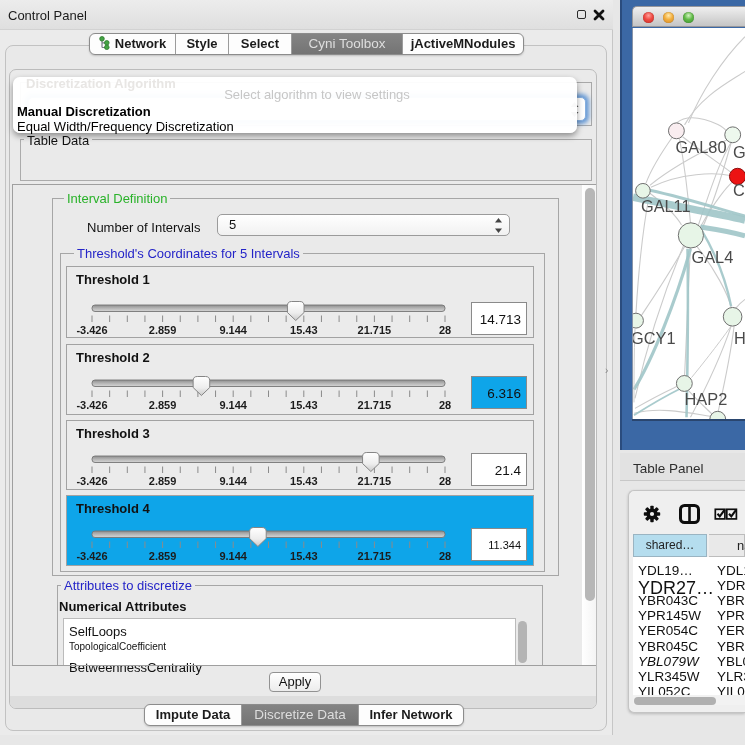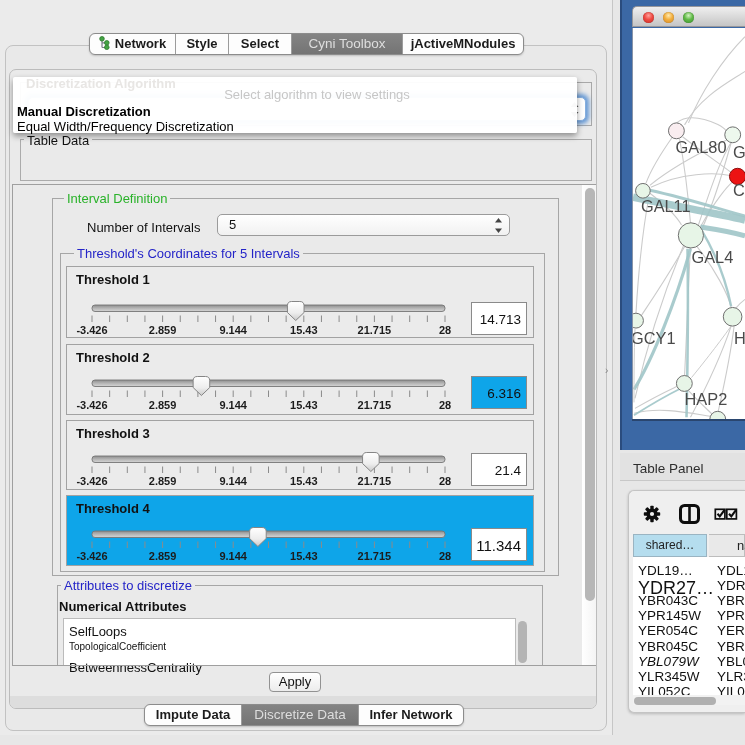--- a/index.html
+++ b/index.html
@@ -1,18 +1,25 @@
 <!DOCTYPE html>
 <html><head><meta charset="utf-8"><style>
 html,body{margin:0;padding:0;}
 body{width:745px;height:745px;position:relative;background:#e7e7e7;font-family:"Liberation Sans",sans-serif;overflow:hidden;}
 *{box-sizing:border-box;}
 .seg{display:inline-block;height:100%;line-height:20px;font-size:13px;font-weight:bold;color:#1b1b1b;text-align:center;vertical-align:top;}
 </style></head><body>
 <div style="position:absolute;left:0;top:0;width:613px;height:735px;background:#ebebeb;border-right:1px solid #c6c6c6;">
+<div style="position:absolute;left:0;top:0;width:613px;height:30px;background:linear-gradient(#ececec,#dfdfdf);border-bottom:1px solid #d2d2d2;">
+      <div style="position:absolute;left:8px;top:8px;font-size:13px;color:#1a1a1a;">Control Panel</div>
+      <div style="position:absolute;left:577px;top:10px;width:9px;height:9px;border:1.6px solid #2b2b2b;border-radius:2px;"></div>
+      <svg style="position:absolute;left:593px;top:9px;" width="12" height="12" xmlns="http://www.w3.org/2000/svg">
+        <path d="M2,2 L10,10 M10,2 L2,10" stroke="#111" stroke-width="2.8" stroke-linecap="round"></path>
+      </svg>
+    </div>
 <div style="position:absolute;left:5px;top:45px;width:602px;height:686px;border:1px solid #c2c2c2;border-radius:8px;background:#e9e9e9;"></div>
 <div style="position:absolute;left:9px;top:69px;width:588px;height:640px;border:1px solid #bcbcbc;border-radius:7px;background:#eaeaea;overflow:hidden;">
       <div style="position:absolute;left:0;bottom:0;width:100%;height:12px;background:#dddddd;"></div>
     </div>
 <div style="position:absolute;left:89px;top:33px;width:435px;height:22px;border:1px solid #8c8c8c;border-radius:6px;background:#fdfdfd;overflow:hidden;box-shadow:0 1px 2px rgba(0,0,0,0.18);white-space:nowrap;font-size:0;">
 <span class="seg" style="width:86px;border-right:1px solid #9c9c9c;"><svg width="12" height="14" viewBox="0 0 12 14" style="vertical-align:-2px;margin-right:4px;" xmlns="http://www.w3.org/2000/svg">
           <path d="M3,3 V11.5 M3,6.8 H7.5 M3,11.5 H7.5" stroke="#7a7a88" stroke-width="1.2" fill="none"></path>
           <circle cx="3" cy="2.8" r="2.3" fill="#44a344" stroke="#2c7a2c" stroke-width="0.8"></circle>
           <circle cx="7.8" cy="6.8" r="2.3" fill="#44a344" stroke="#2c7a2c" stroke-width="0.8"></circle>
           <circle cx="7.8" cy="11.3" r="2.3" fill="#44a344" stroke="#2c7a2c" stroke-width="0.8"></circle>
@@ -145,40 +152,40 @@
 <rect x="25" y="35.0" width="353" height="6.5" rx="3" fill="url(#gr495)" stroke="#757575" stroke-width="0.9"></rect>
 <path d="M25.00,45.5V52.0M42.65,45.5V52.0M60.30,45.5V52.0M77.95,45.5V52.0M95.60,45.5V52.0M113.25,45.5V52.0M130.90,45.5V52.0M148.55,45.5V52.0M166.20,45.5V52.0M183.85,45.5V52.0M201.50,45.5V52.0M219.15,45.5V52.0M236.80,45.5V52.0M254.45,45.5V52.0M272.10,45.5V52.0M289.75,45.5V52.0M307.40,45.5V52.0M325.05,45.5V52.0M342.70,45.5V52.0M360.35,45.5V52.0M378.00,45.5V52.0" stroke="#8b8b8b" stroke-width="1"></path>
 <text x="25.0" y="63.5" text-anchor="middle" font-size="11" font-weight="bold" fill="#1c1c1c">-3.426</text>
         <text x="95.6" y="63.5" text-anchor="middle" font-size="11" font-weight="bold" fill="#1c1c1c">2.859</text>
         <text x="166.2" y="63.5" text-anchor="middle" font-size="11" font-weight="bold" fill="#1c1c1c">9.144</text>
         <text x="236.8" y="63.5" text-anchor="middle" font-size="11" font-weight="bold" fill="#1c1c1c">15.43</text>
         <text x="307.4" y="63.5" text-anchor="middle" font-size="11" font-weight="bold" fill="#1c1c1c">21.715</text>
         <text x="378.0" y="63.5" text-anchor="middle" font-size="11" font-weight="bold" fill="#1c1c1c">28</text>
 <path d="M182.61,42.5 L182.61,35.7 Q182.61,31.5 186.81,31.5 L195.01,31.5 Q199.21,31.5 199.21,35.7 L199.21,42.5 L190.91,50.5 Z" fill="url(#th495)" stroke="#858585" stroke-width="1"></path>
 </svg>
-<div style="position:absolute;left:404px;top:31.5px;width:56px;height:33px;border:1px solid #8a8a8a;background:#fff;font-size:15px;color:#111;text-align:right;padding:0 5px 0 3px;line-height:33px;">11.344</div>
+<div style="position:absolute;left:404px;top:31.5px;width:56px;height:33px;border:1px solid #8a8a8a;background:#fff;font-size:11px;color:#111;text-align:right;padding:0 5px 0 3px;line-height:33px;">11.344</div>
 </div>
 <div style="position:absolute;left:57px;top:585px;width:486px;height:81px;border:1px solid #a6a6a6;border-bottom:none;"></div>
 <div style="position:absolute;left:61px;top:578px;font-size:13px;color:#2424c8;background:#eaeaea;padding:0 3px;">Attributes to discretize</div>
 <div style="position:absolute;left:59px;top:599px;font-size:13px;font-weight:bold;color:#111;">Numerical Attributes</div>
 <div style="position:absolute;left:63px;top:618px;width:453px;height:48px;background:#fff;border:1px solid #bbb;border-bottom:none;">
       <div style="position:absolute;left:5px;top:5px;font-size:13px;color:#111;">SelfLoops</div>
       <div style="position:absolute;left:5px;top:22px;font-size:10px;color:#111;">TopologicalCoefficient</div>
       <div style="position:absolute;left:5px;top:41px;font-size:13px;color:#111;">BetweennessCentrality</div>
     </div>
 <div style="position:absolute;left:518px;top:621px;width:9px;height:42px;background:#b4b4b4;border-radius:4.5px;"></div>
 <div style="position:absolute;left:12px;top:665px;width:584px;height:1px;background:#9f9f9f;"></div>
 <div style="position:absolute;left:605px;top:365px;font-size:10px;color:#8a8a8a;">›</div>
 <div style="position:absolute;left:269px;top:672px;width:52px;height:20px;border:1px solid #929292;border-radius:4px;background:linear-gradient(#ffffff,#ececec);text-align:center;font-size:13px;color:#111;line-height:18px;">Apply</div>
 <div style="position:absolute;left:144px;top:704px;width:320px;height:22px;border:1px solid #8c8c8c;border-radius:6px;background:#fdfdfd;overflow:hidden;box-shadow:0 1px 2px rgba(0,0,0,0.18);white-space:nowrap;font-size:0;">
 <span class="seg" style="width:97px;border-right:1px solid #9c9c9c;">Impute Data</span>
 <span class="seg" style="width:117px;border-right:1px solid #9c9c9c;background:linear-gradient(#848484,#747474);color:#dedede;font-weight:normal;font-size:13.5px;">Discretize Data</span>
 <span class="seg" style="width:104px;">Infer Network</span>
 </div>
-<div style="position:absolute;left:13px;top:77px;width:564px;height:56px;background:rgba(255,255,255,0.97);border-radius:2px;box-shadow:0 3px 6px rgba(0,0,0,0.4);">
+<div style="position:absolute;left:13px;top:77px;width:564px;height:56px;background:rgba(255,255,255,0.97);border-radius:7px;box-shadow:0 3px 6px rgba(0,0,0,0.4);">
       <div style="position:absolute;left:13px;top:-1px;font-size:13px;font-weight:bold;color:#e8e6e4;">Discretization Algorithm</div>
       <div style="position:absolute;left:22px;top:10px;width:100%;text-align:center;font-size:13px;color:#c6c6c6;">Select algorithm to view settings</div>
       <div style="position:absolute;left:4px;top:27px;font-size:13px;font-weight:bold;color:#000;">Manual Discretization</div>
       <div style="position:absolute;left:4px;top:42px;font-size:13px;color:#000;">Equal Width/Frequency Discretization</div>
     </div>
 </div>
 <div style="position:absolute;left:620px;top:0;width:125px;height:450px;background:#3b68a5;border-left:2px solid #2a4c7e;"></div>
 <div style="position:absolute;left:632px;top:6px;width:113px;height:21px;background:linear-gradient(#efefef,#c5c5c5);border:1px solid #97979b;border-right:none;border-top-left-radius:5px;">
     <div style="position:absolute;left:9.5px;top:4.5px;width:11px;height:11px;border-radius:50%;background:radial-gradient(circle at 50% 32%, #ff9f9a 0%, #ef4a42 45%, #c92f28 100%);box-shadow:inset 0 0 1px #8d1a14;"></div>
     <div style="position:absolute;left:29.5px;top:4.5px;width:11px;height:11px;border-radius:50%;background:radial-gradient(circle at 50% 32%, #ffeaae 0%, #f2ae3d 45%, #d6892a 100%);box-shadow:inset 0 0 1px #9a6a10;"></div>

